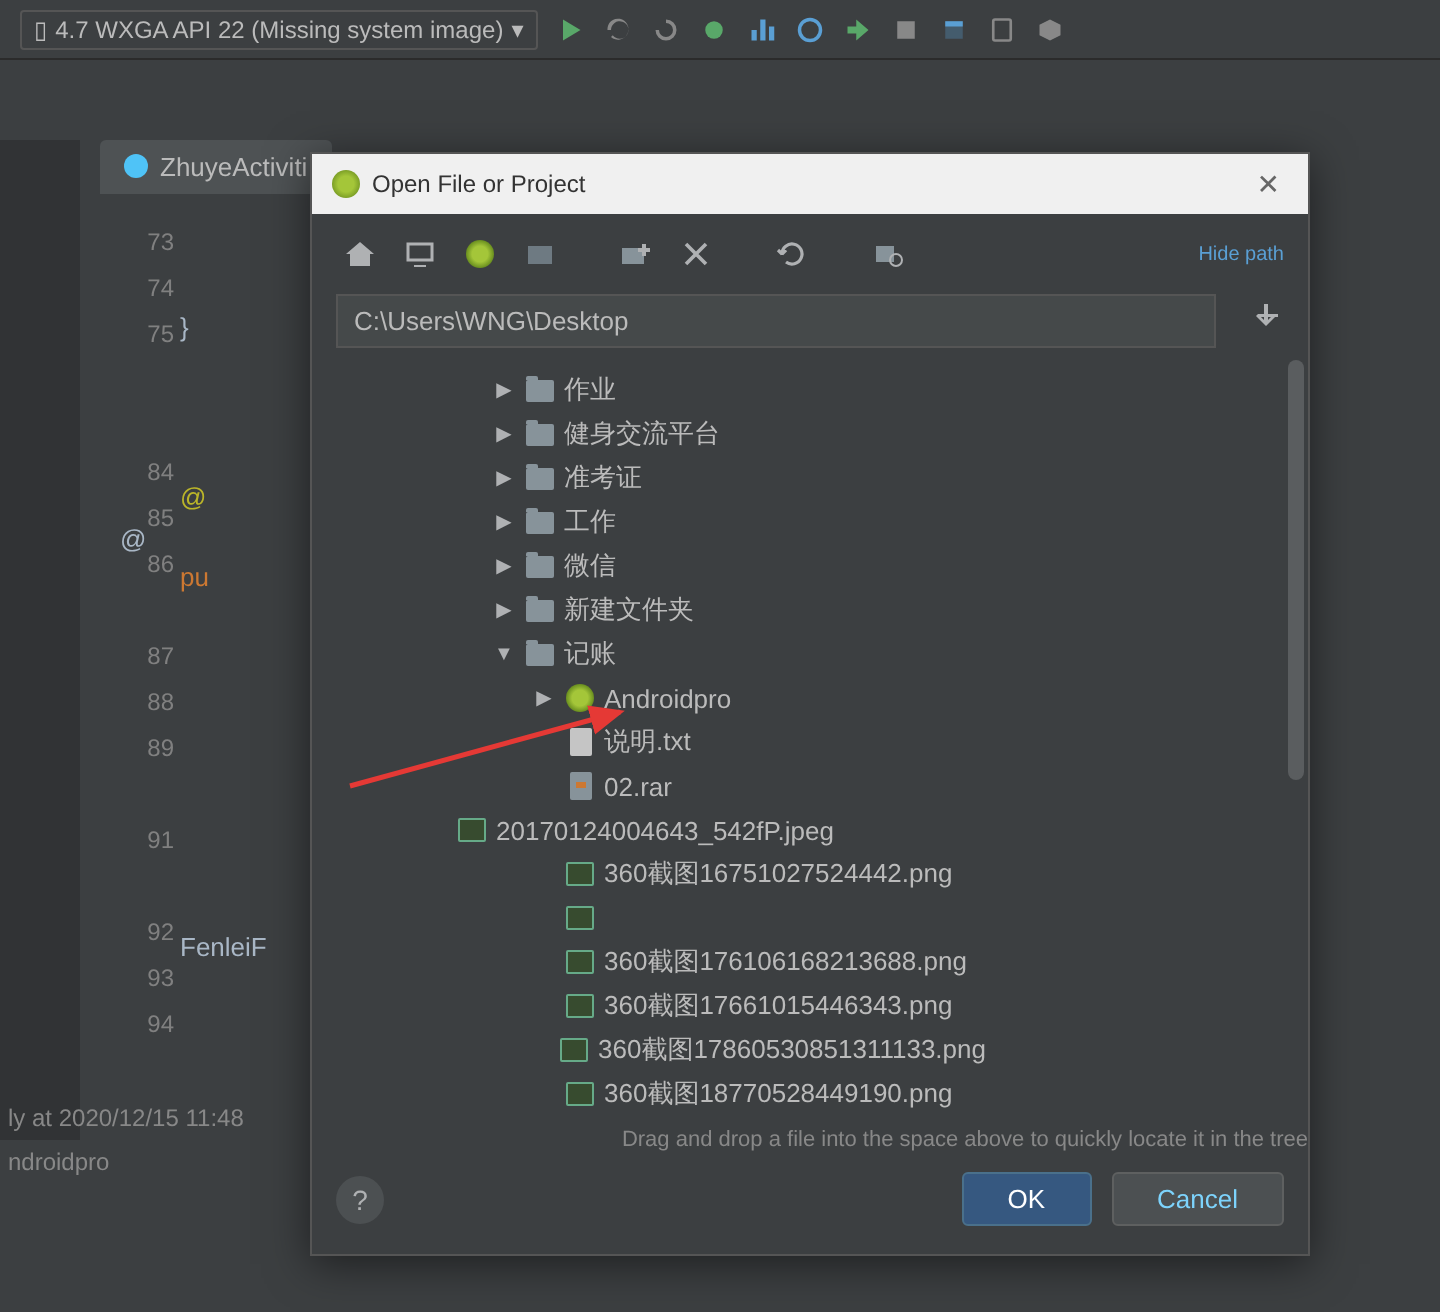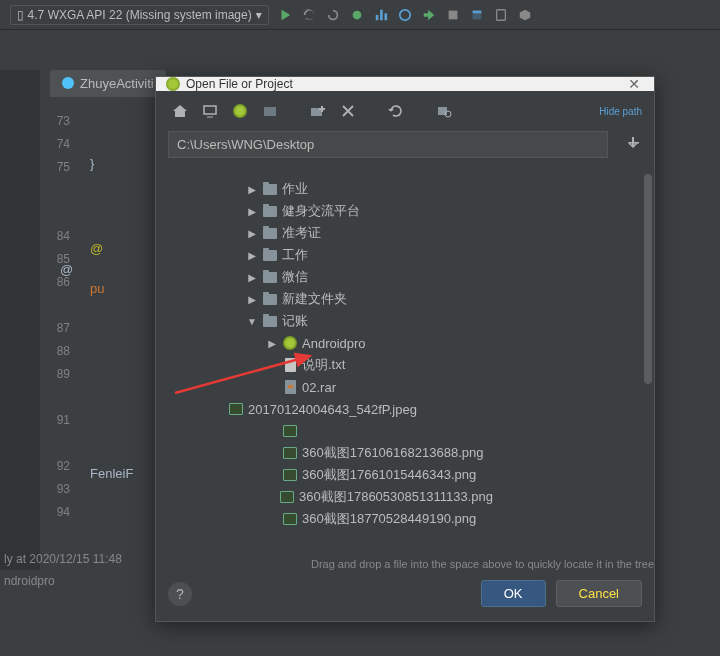--- a/index.html
+++ b/index.html
@@ -7,59 +7,59 @@
 
 
 .ide-bg { position: absolute; inset: 0; background: #3c3f41; }
 .ide-toolbar { height: 30px; background: #3c3f41; display: flex; align-items: center; padding: 0 10px; gap: 8px; border-bottom: 1px solid #2b2b2b; }
 .device-sel { color: #bbb; font-size: 12px; display: flex; align-items: center; gap: 4px; border: 1px solid #555; padding: 2px 6px; border-radius: 2px; }
 .tb-icon { width: 16px; height: 16px; display: flex; align-items: center; justify-content: center; }
 .tb-icon svg { width: 14px; height: 14px; }
 .editor-tabs { height: 34px; display: flex; align-items: center; gap: 4px; padding-left: 50px; margin-top: 36px; }
 .tab { background: #4e5254; color: #bbb; font-size: 13px; padding: 6px 12px; border-radius: 3px 3px 0 0; display: flex; align-items: center; gap: 6px; }
 .tab-circle { width: 12px; height: 12px; border-radius: 50%; background: #4fc3f7; display: inline-block; }
-.gutter { position: absolute; left: 50px; top: 110px; color: #808080; font-size: 12px; font-family: monospace; }
+.gutter { position: absolute; left: 67px; top: 110px; color: #808080; font-size: 12px; font-family: monospace; }
 .gutter div { height: 23px; line-height: 23px; text-align: right; width: 20px; }
 .code-bg { position: absolute; left: 90px; top: 110px; color: #A9B7C6; font-family: monospace; font-size: 13px; }
 .code-bg .kw { color: #cc7832; }
 .code-bg .ann { color: #bbb529; }
 .code-bg .com { color: #808080; font-style: italic; }
 .side-panel { position: absolute; left: 0; top: 70px; width: 40px; height: 500px; background: #313335; }
 .status-text { position: absolute; left: 0; bottom: 70px; color: #888; font-size: 12px; }
 
 
 .dialog { position: absolute; left: 155px; top: 76px; width: 500px; background: #3c3f41; border: 1px solid #555; box-shadow: 0 4px 20px rgba(0,0,0,0.5); }
-.dlg-title { height: 14px; background: #f0f0f0; color: #333; display: flex; align-items: center; padding: 0 10px; font-size: 12px; gap: 6px; }
+.dlg-title { height: 30px; background: #f0f0f0; color: #333; display: flex; align-items: center; padding: 0 10px; font-size: 12px; gap: 6px; }
 .dlg-title-icon { width: 14px; height: 14px; background: radial-gradient(circle, #a4c639 40%, #7da027 70%); border-radius: 50%; }
 .dlg-close { margin-left: auto; cursor: pointer; font-size: 14px; color: #666; padding: 0 4px; }
 .dlg-toolbar { height: 40px; display: flex; align-items: center; padding: 0 12px; gap: 6px; }
 .dlg-tb-btn { width: 24px; height: 24px; display: flex; align-items: center; justify-content: center; color: #afb1b3; cursor: pointer; }
 .dlg-tb-btn svg { width: 16px; height: 16px; }
 .hide-path { margin-left: auto; color: #5a9fd4; font-size: 10px; cursor: pointer; }
-.path-row { display: flex; align-items: center; padding: 0 12px; gap: 18px; margin-bottom: 16px; }
+.path-row { display: flex; align-items: center; padding: 0 12px; gap: 18px; margin-bottom: 6px; }
 .path-input { flex: 1; background: #45494a; border: 1px solid #555; color: #bbb; padding: 5px 8px; font-size: 13px; }
 .dl-icon { color: #afb1b3; cursor: pointer; }
 .tree-wrap { height: 378px; overflow: hidden; position: relative; background: #3c3f41; }
 .tree { padding: 4px 0; font-size: 13px; color: #bbb; }
 .tree-row { display: flex; align-items: center; height: 22px; padding-left: 0; cursor: pointer; }
 .arrow { width: 12px; display: inline-flex; justify-content: center; color: #afb1b3; font-size: 10px; }
 .ficon { width: 16px; height: 14px; margin: 0 4px; display: inline-flex; align-items: center; justify-content: center; }
 .folder-ic { width: 14px; height: 11px; background: #87939a; border-radius: 1px; position: relative; margin-top: 1px; }
 .folder-ic::before { content: ""; position: absolute; top: -2px; left: 0; width: 6px; height: 2px; background: #87939a; border-radius: 1px 1px 0 0; }
 .as-ic { width: 14px; height: 14px; background: radial-gradient(circle, #a4c639 40%, #6a8f1f 70%); border-radius: 50%; }
 .file-ic { width: 11px; height: 14px; background: #c5c5c5; border-radius: 1px; position: relative; }
 .rar-ic { width: 11px; height: 14px; background: #87939a; border-radius: 1px; position: relative; }
 .rar-ic::after { content: ""; position: absolute; top: 5px; left: 3px; width: 5px; height: 3px; background: #cc7832; }
 .img-ic { width: 14px; height: 12px; background: #374b2f; border: 1px solid #6a8; border-radius: 1px; }
 .scroll-v { position: absolute; right: 2px; top: 0; width: 8px; height: 100%; }
 .scroll-thumb { position: absolute; right: 0; top: 0; width: 8px; height: 210px; background: #5a5d5f; border-radius: 4px; }
 .hint { text-align: right; color: #888; font-size: 11px; padding: 6px 0 2px; }
 .dlg-footer { display: flex; align-items: center; padding: 8px 12px 14px; gap: 10px; }
 .help-btn { width: 24px; height: 24px; border-radius: 50%; background: #4c5052; color: #afb1b3; display: flex; align-items: center; justify-content: center; font-size: 14px; cursor: pointer; }
-.btn { padding: 5px 22px; border: 1px solid #5e6060; background: #4c5052; color: #fde047; font-size: 13px; cursor: pointer; border-radius: 3px; }
+.btn { padding: 5px 22px; border: 1px solid #5e6060; background: #4c5052; color: #7dd3fc; font-size: 13px; cursor: pointer; border-radius: 3px; }
 .btn.primary { background: #365880; border-color: #4a708b; color: #fff; }
 .spacer { flex: 1; }
 
 
 .arrow-anno { position: absolute; pointer-events: none; z-index: 10; }
 </style>
 </head>
 <body>
 
 <div class="ide-bg">
@@ -309,20 +309,27 @@
           <span class="ficon">
             <span class="img-ic"></span>
           </span>
           <span>20170124004643_542fP.jpeg</span>
         </div>
         <div class="tree-row" style="padding-left: 110px;">
           <span class="arrow"></span>
           <span class="ficon">
             <span class="img-ic"></span>
           </span>
+          <span>360截图16751027524442.png</span>
+        </div>
+        <div class="tree-row" style="padding-left: 110px;">
+          <span class="arrow"></span>
+          <span class="ficon">
+            <span class="img-ic"></span>
+          </span>
         </div>
         <div class="tree-row" style="padding-left: 110px;">
           <span class="arrow"></span>
           <span class="ficon">
             <span class="img-ic"></span>
           </span>
           <span>360截图176106168213688.png</span>
         </div>
         <div class="tree-row" style="padding-left: 110px;">
           <span class="arrow"></span>

